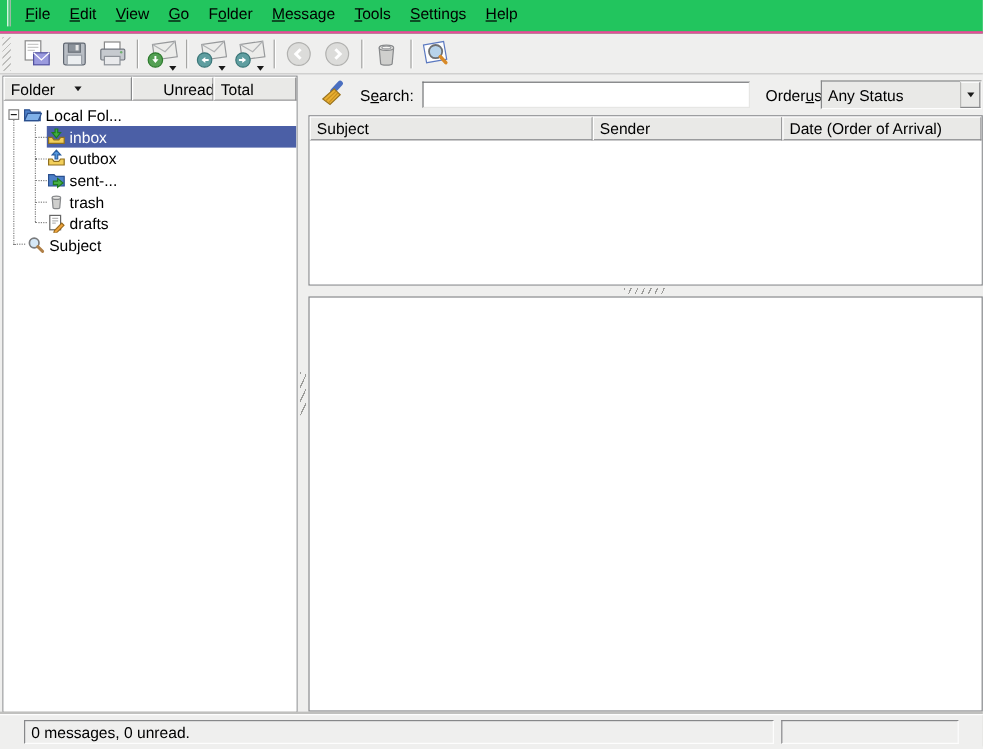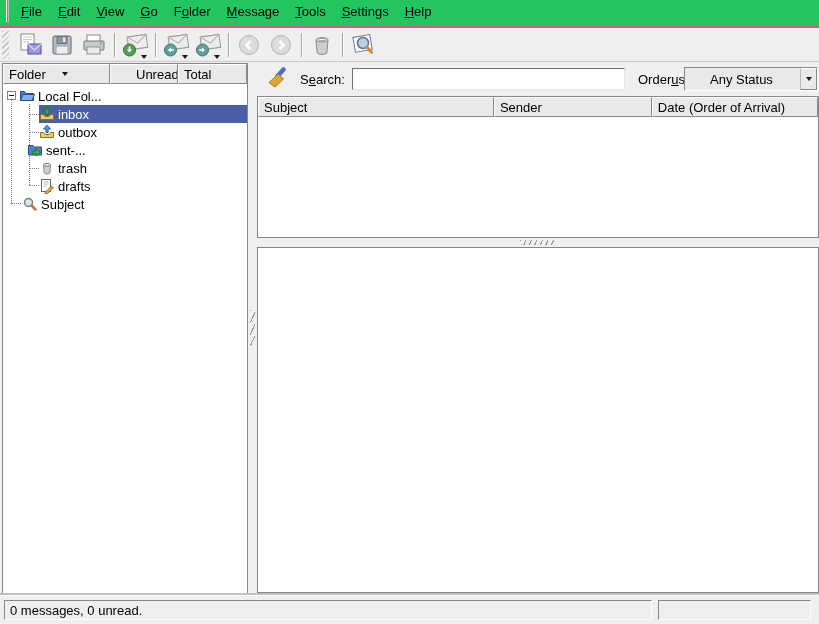--- a/index.html
+++ b/index.html
@@ -55,21 +55,21 @@
   .sr-item { position:absolute; top:0; height:34px; display:flex; align-items:center; }
   .clear-btn { left:6px; width:32px; justify-content:center; }
   .search-label { left:43px; }
   .search-input { position:absolute; left:95px; top:6px; width:273px; height:22px;
     border:1px solid; border-color:#6f7173 #e6e6e4 #e6e6e4 #6f7173; background:#fff;
     font:13px "Liberation Sans",sans-serif; padding:0 3px; outline:none; }
   .status-label { left:381px; }
   .combo { position:absolute; left:427px; top:5px; width:134px; height:24px;
     border:1px solid; border-color:#87888a #fdfdfd #fdfdfd #87888a; background:#e9e9e7;
     display:flex; align-items:center; }
-  .combo-text { flex:1; padding:0 5px; overflow:hidden; white-space:nowrap;margin-left:20px; }
+  .combo-text { flex:1; padding:0 5px; overflow:hidden; white-space:nowrap; }
   .combo-btn { width:17px; height:100%; display:flex; align-items:center; justify-content:center;
     border-left:1px solid #b9b9b7; background:#e9e9e7;
     border-top:1px solid #fff; border-right:1px solid #87888a; border-bottom:1px solid #87888a; }
   .chev { width:0; height:0; border-left:3.5px solid transparent; border-right:3.5px solid transparent;
     border-top:4px solid #1a1a1a; }
 
   
   .msg-list { position:absolute; left:257px; top:96px; width:562px; height:142px; overflow:hidden; }
   .ml-header { display:flex; height:20px; }
   .ml-body { height:120px; background:#fff; }
@@ -82,21 +82,21 @@
   .v-splitter { position:absolute; left:248px; top:62px; width:9px; height:532px;
     display:flex; align-items:center; justify-content:center; }
   .v-grip { width:5px; height:36px;
     background:repeating-linear-gradient(115deg,#9b9b99 0 1px,transparent 1px 5px); }
 
   .preview-pane { position:absolute; left:257px; top:247px; width:562px; height:346px; }
 
   
   .statusbar { position:absolute; left:0; bottom:0; width:819px; height:29px; background:#efefee;
     border-top:1px solid #fdfdfd; box-shadow:0 -2px 0 #c0c0be;
-    display:flex; align-items:center; padding:0 4px; }
+    display:flex; align-items:center; padding:0 20px; }
   .sb-panel { height:20px; border:1px solid; border-color:#87888a #fdfdfd #fdfdfd #87888a;
     display:flex; align-items:center; padding:0 5px; white-space:nowrap; overflow:hidden; }
   .sb-main { width:648px; }
   .sb-right { width:153px; margin-left:6px; }
 </style>
 </head>
 <body>
 
 <div class="menubar">
   <div class="mb-handle"></div>
@@ -257,21 +257,21 @@
     </div>
 
     <div class="trow" style="left:36px; top:39px; right:0;">
       <svg class="ticon" width="16" height="16" viewBox="0 0 16 16">
         <path d="M8 1.2 L11.5 5 h-2.4 v3.5 H6.9 V5 H4.5 z" fill="#5598e0" stroke="#2a5fa0"></path>
         <path d="M1.5 8.5 h3 l1.5 2 h4 l1.5 -2 h3 v5 h-13 z" fill="#f2cf5b" stroke="#8f6f1f"></path>
       </svg>
       <span class="tlabel">outbox</span>
     </div>
 
-    <div class="trow" style="left:24px; top:57px; right:0;">
+    <div class="trow" style="left:36px; top:57px; right:0;">
       <svg class="ticon" width="16" height="16" viewBox="0 0 16 16">
         <path d="M1.5 3.5 h4.5 l1.5 1.5 h7 v8 h-13 z" fill="#4d80c8" stroke="#2a4f8e"></path>
         <path d="M5.5 9 h3.5 v-2.3 l4.5 3.7 -4.5 3.7 v-2.3 H5.5 z" fill="#44b044" stroke="#1f7a1f"></path>
       </svg>
       <span class="tlabel">sent-...</span>
     </div>
 
     <div class="trow" style="left:36px; top:75px; right:0;">
       <svg class="ticon" width="16" height="16" viewBox="0 0 16 16">
         <path d="M4.5 5 C4.5 3.8 11.5 3.8 11.5 5 L10.8 13 C10.6 14.2 5.4 14.2 5.2 13 Z" fill="#cfcfcd" stroke="#87898b"></path>

